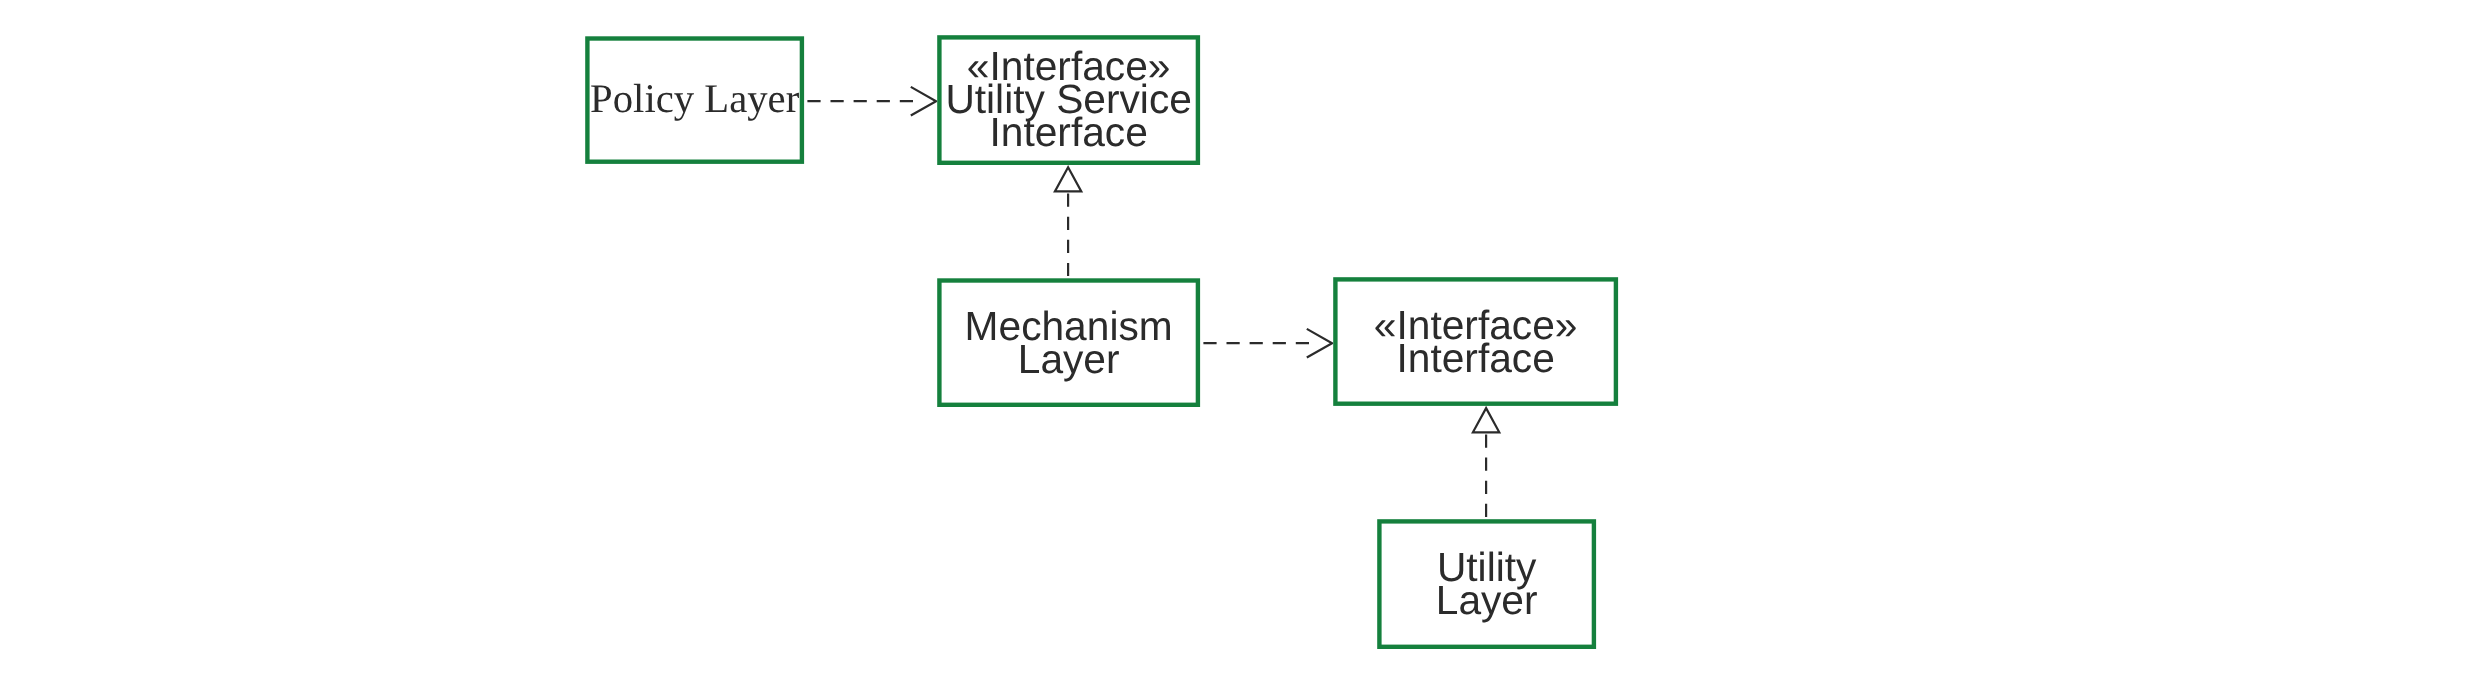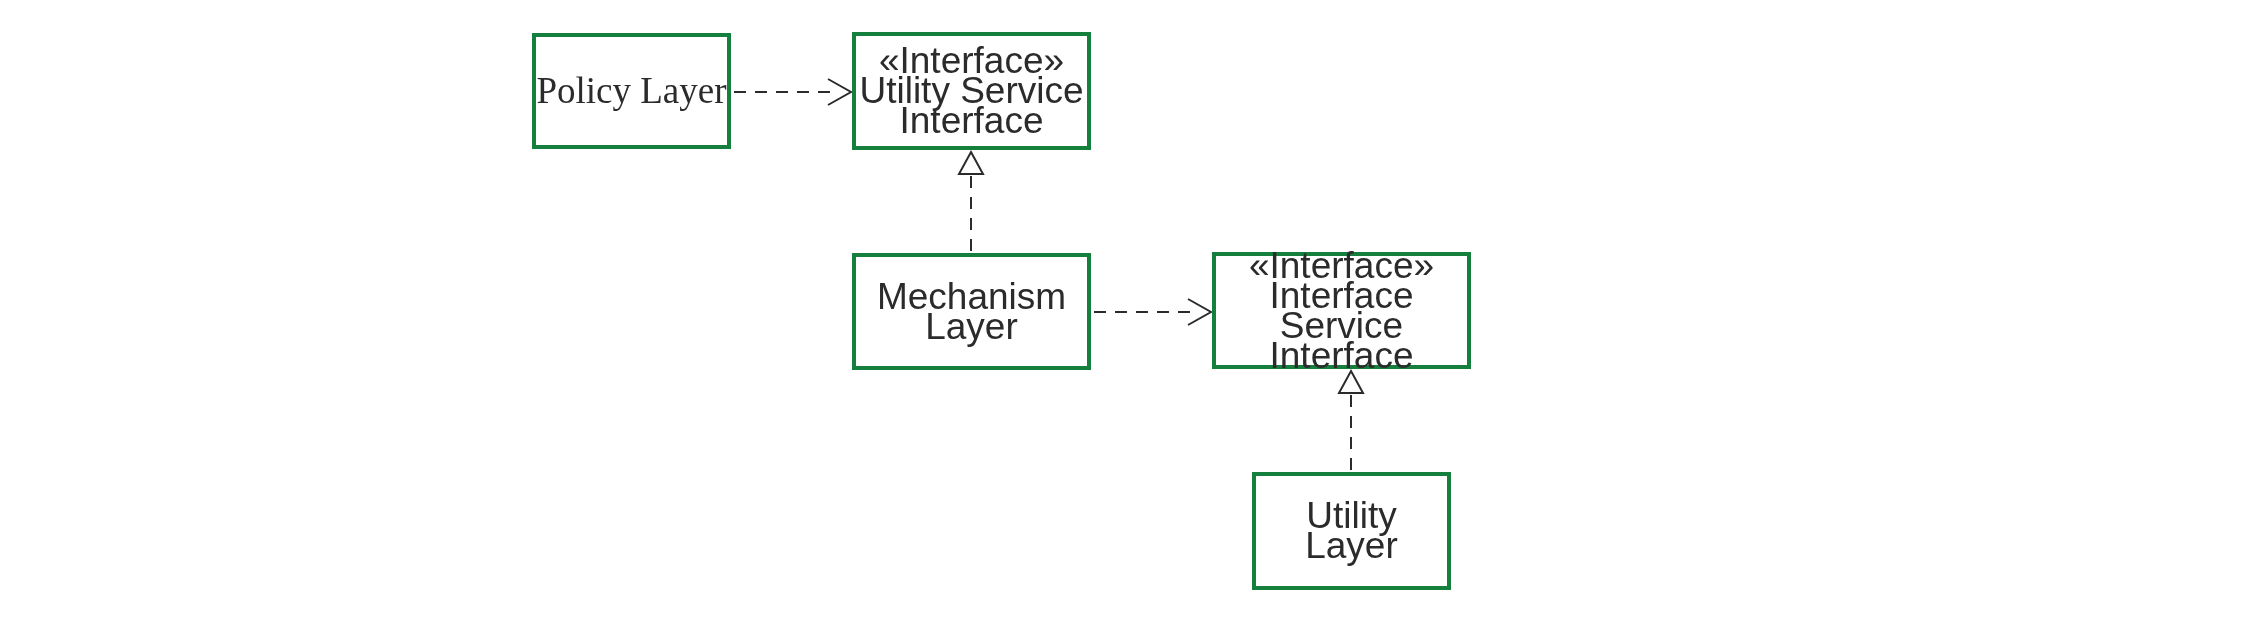--- a/index.html
+++ b/index.html
@@ -94,20 +94,19 @@
     <span>Interface</span>
   </div>
 
   <div class="node node--mechanism-layer">
     <span>Mechanism Layer</span>
   </div>
 
   <div class="node node--mechanism-service-if">
     <span>«Interface»</span>
     <span>Interface</span>
-    <span>Service Interface</span>
   </div>
 
   <div class="node node--utility-layer">
     <span>Utility Layer</span>
   </div>
 
 </div>
 
 </body></html>

